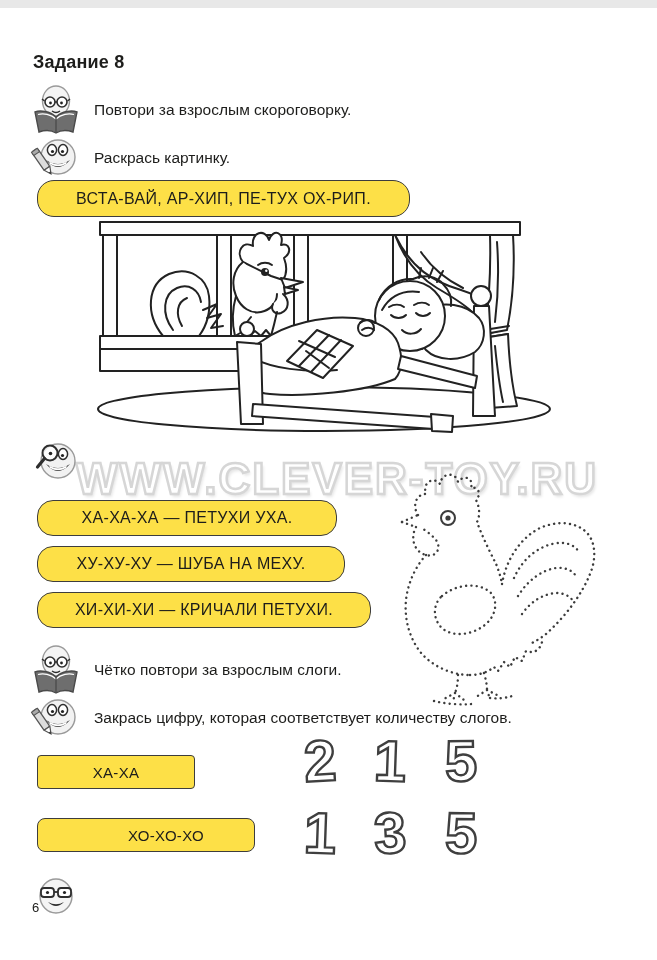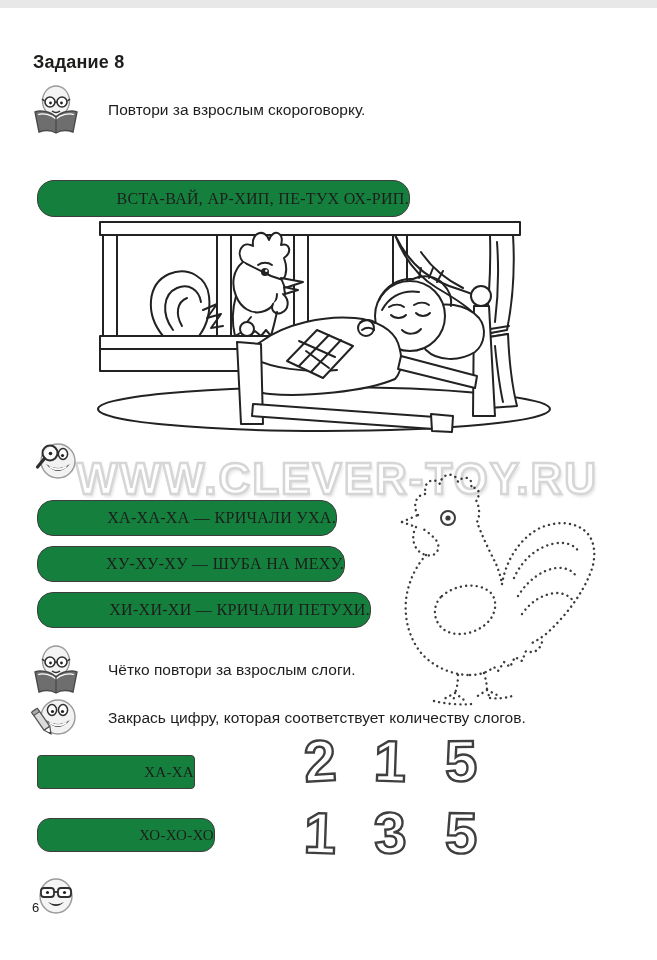--- a/index.html
+++ b/index.html
@@ -1,34 +1,34 @@
 <!DOCTYPE html>
 <html><head>
 <meta charset="utf-8">
 <style>
   html,body{margin:0;padding:0;background:#e8e8e8;}
   .sheet{
     position:relative;width:657px;height:960px;margin:8px auto;background:#ffffff;
     font-family:"Liberation Sans","DejaVu Sans",sans-serif;color:#1d1d1b;overflow:hidden;
   }
   .title{position:absolute;left:33px;top:44px;font-size:18px;font-weight:bold;letter-spacing:.2px;}
-  .irow{position:absolute;left:30px;display:flex;align-items:center;gap:26px;z-index:4;}
+  .irow{position:absolute;left:30px;display:flex;align-items:center;gap:12px;z-index:4;}
   .irow .ic{width:52px;height:52px;flex:0 0 52px;}
   .irow .itext{font-size:15.5px;line-height:1.15;}
   .rbox{
-    position:absolute;border:1.6px solid #3d3d3d;background:#15803d;z-index:3;
-    display:flex;align-items:center;justify-content:flex-end;
-    font-size:16px;letter-spacing:.3px;white-space:nowrap;font-family:Liberation Serif, serif;
+    position:absolute;border:1.6px solid #3d3d3d;background:#fde047;z-index:3;
+    display:flex;align-items:center;justify-content:center;
+    font-size:16px;letter-spacing:.3px;white-space:nowrap;
   }
   .twister{left:37px;top:172px;width:371px;height:35px;border-radius:17px;}
   .sbox1{left:37px;top:492px;width:298px;height:34px;border-radius:16px;}
   .sbox2{left:37px;top:538px;width:306px;height:34px;border-radius:16px;}
   .sbox3{left:37px;top:584px;width:332px;height:34px;border-radius:16px;}
   .wbox1{left:37px;top:747px;width:156px;height:32px;border-radius:4px;font-size:15px;}
-  .wbox2{left:37px;top:810px;width:176px;height:32px;border-radius:13px;font-size:15px;}
+  .wbox2{left:37px;top:810px;width:176px;height:32px;border-radius:8px;font-size:15px;padding-left:40px;}
   .watermark{
     position:absolute;left:76px;top:446px;z-index:1;font-size:44px;font-weight:bold;
     letter-spacing:2px;color:#ffffff;-webkit-text-stroke:2.5px #d6d6d6;
     text-shadow:2px 3px 3px rgba(0,0,0,0.10);white-space:nowrap;text-align:right;
   }
   .illchoose{position:absolute;z-index:2;}
   .digitrow{position:absolute;left:304px;display:flex;gap:38px;z-index:3;}
   .digit{
     font-size:58px;line-height:62px;font-weight:bold;color:#ffffff;
     -webkit-text-stroke:2.4px #3f3f3f;display:inline-block;
@@ -59,20 +59,38 @@
         <circle cx="31.5" cy="19" r="1.4" fill="#222"></circle>
       <path d="M22 27 Q26 30 30 27" fill="none" stroke="#2e2e2e" stroke-width="1.4"></path>
       <path d="M26 33 C20 27 10 26 5 28 L9 48 C15 46 21 46 26 49 C31 46 37 46 43 48 L47 28 C42 26 32 27 26 33 Z" fill="#6e6e6e" stroke="#4a4a4a" stroke-width="1.4"></path>
       <path d="M26 35 C21 30 13 29 8 30.5" stroke="#fff" fill="none" stroke-width="1.3"></path>
       <path d="M26 35 C31 30 39 29 44 30.5" stroke="#fff" fill="none" stroke-width="1.3"></path>
       <line x1="26" y1="33" x2="26" y2="49" stroke="#4a4a4a" stroke-width="1.3"></line>
     </svg>
     <span class="itext">Повтори за взрослым скороговорку.</span>
   </div>
 
+  <div class="irow" style="top:124px">
+    <svg class="ic" viewBox="0 0 52 52">
+      <circle cx="28" cy="25" r="17" fill="#f2f2f2" stroke="#9a9a9a" stroke-width="1.4"></circle>
+      <ellipse cx="22" cy="18" rx="4.6" ry="5.4" fill="#fff" stroke="#2e2e2e" stroke-width="1.5"></ellipse>
+      <ellipse cx="33" cy="18" rx="4.6" ry="5.4" fill="#fff" stroke="#2e2e2e" stroke-width="1.5"></ellipse>
+      <circle cx="22.5" cy="19.5" r="1.6" fill="#222"></circle>
+        <circle cx="32.5" cy="19.5" r="1.6" fill="#222"></circle>
+      <path d="M16 28 Q28 42 40 28 Q28 36 16 28 Z" fill="#2e2e2e"></path>
+      <path d="M19 29.5 Q28 35 37 29.5 L36 32 Q28 36.5 20 32 Z" fill="#fff"></path>
+      <g transform="rotate(-35 12 30)">
+        <rect x="9" y="16" width="7" height="22" rx="1.5" fill="#dcdcdc" stroke="#555" stroke-width="1.3"></rect>
+        <rect x="9" y="16" width="7" height="4" fill="#aaa" stroke="#555" stroke-width="1"></rect>
+        <path d="M9 38 L12.5 45 L16 38 Z" fill="#fff" stroke="#555" stroke-width="1.2"></path>
+        <path d="M11.3 42.5 L12.5 45 L13.7 42.5 Z" fill="#333"></path>
+      </g>
+    </svg>
+    <span class="itext">Раскрась картинку.</span>
+  </div>
 
   <div class="rbox twister">
     <span>ВСТА-ВАЙ, АР-ХИП, ПЕ-ТУХ ОХ-РИП.</span>
   </div>
 
   <svg class="illchoose" style="left:85px;top:210px" width="475" height="218" viewBox="0 0 475 218">
 
     <ellipse class="lnw" cx="239" cy="191" rx="226" ry="22"></ellipse>
 
     <rect class="lnw" x="15" y="4" width="420" height="13"></rect>
@@ -152,21 +170,21 @@
       <path d="M19 29.5 Q28 35 37 29.5 L36 32 Q28 36.5 20 32 Z" fill="#fff"></path>
       <circle cx="20" cy="17" r="7.5" fill="rgba(255,255,255,0.75)" stroke="#2e2e2e" stroke-width="2"></circle>
       <circle cx="20.5" cy="17.5" r="1.8" fill="#222"></circle>
       <line x1="14.5" y1="22.5" x2="7.5" y2="31" stroke="#2e2e2e" stroke-width="3.2" stroke-linecap="round"></line>
     </svg>
   </div>
 
   <div class="watermark">WWW.CLEVER-TOY.RU</div>
 
   <div class="rbox sbox1">
-    <span>ХА-ХА-ХА — КРИЧАЛИ УХА.</span>
+    <span>ХА-ХА-ХА — ПЕТУХИ УХА.</span>
   </div>
   <div class="rbox sbox2">
     <span>ХУ-ХУ-ХУ — ШУБА НА МЕХУ.</span>
   </div>
   <div class="rbox sbox3">
     <span>ХИ-ХИ-ХИ — КРИЧАЛИ ПЕТУХИ.</span>
   </div>
 
   <svg class="illchoose" style="left:398px;top:460px;z-index:3" width="205" height="238" viewBox="0 0 205 238">
     <path class="dot" d="M4 54 L20 47"></path>

